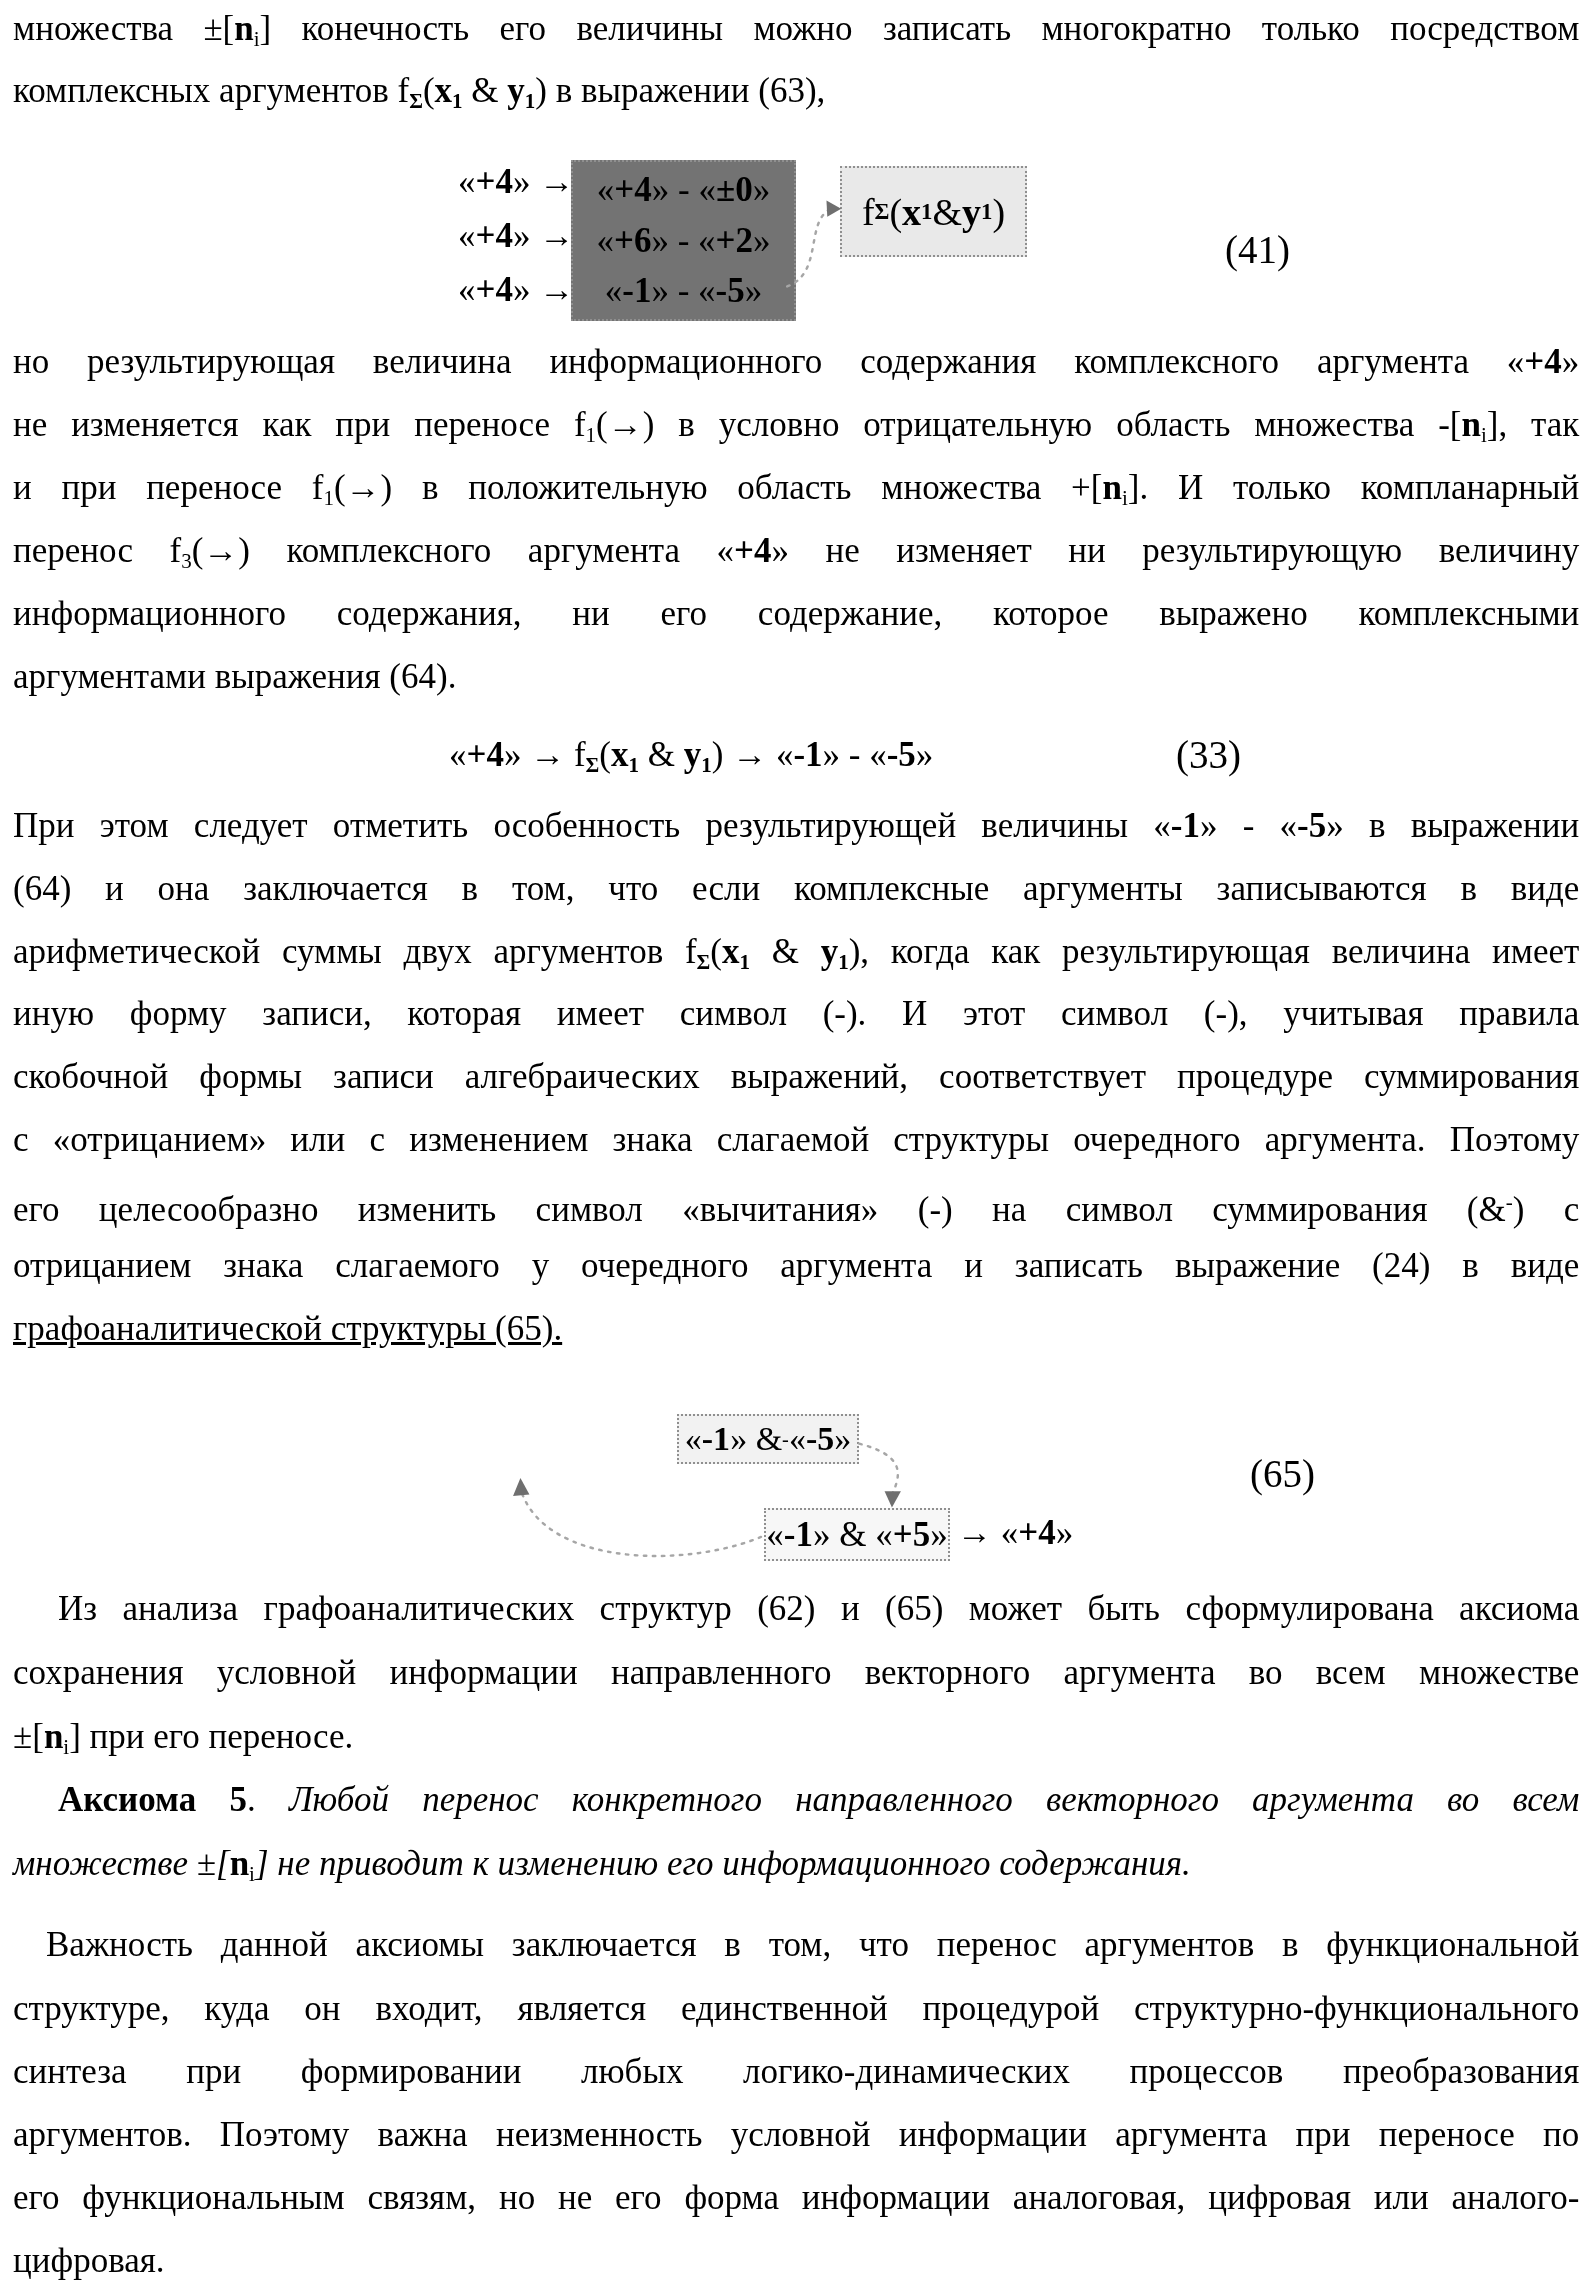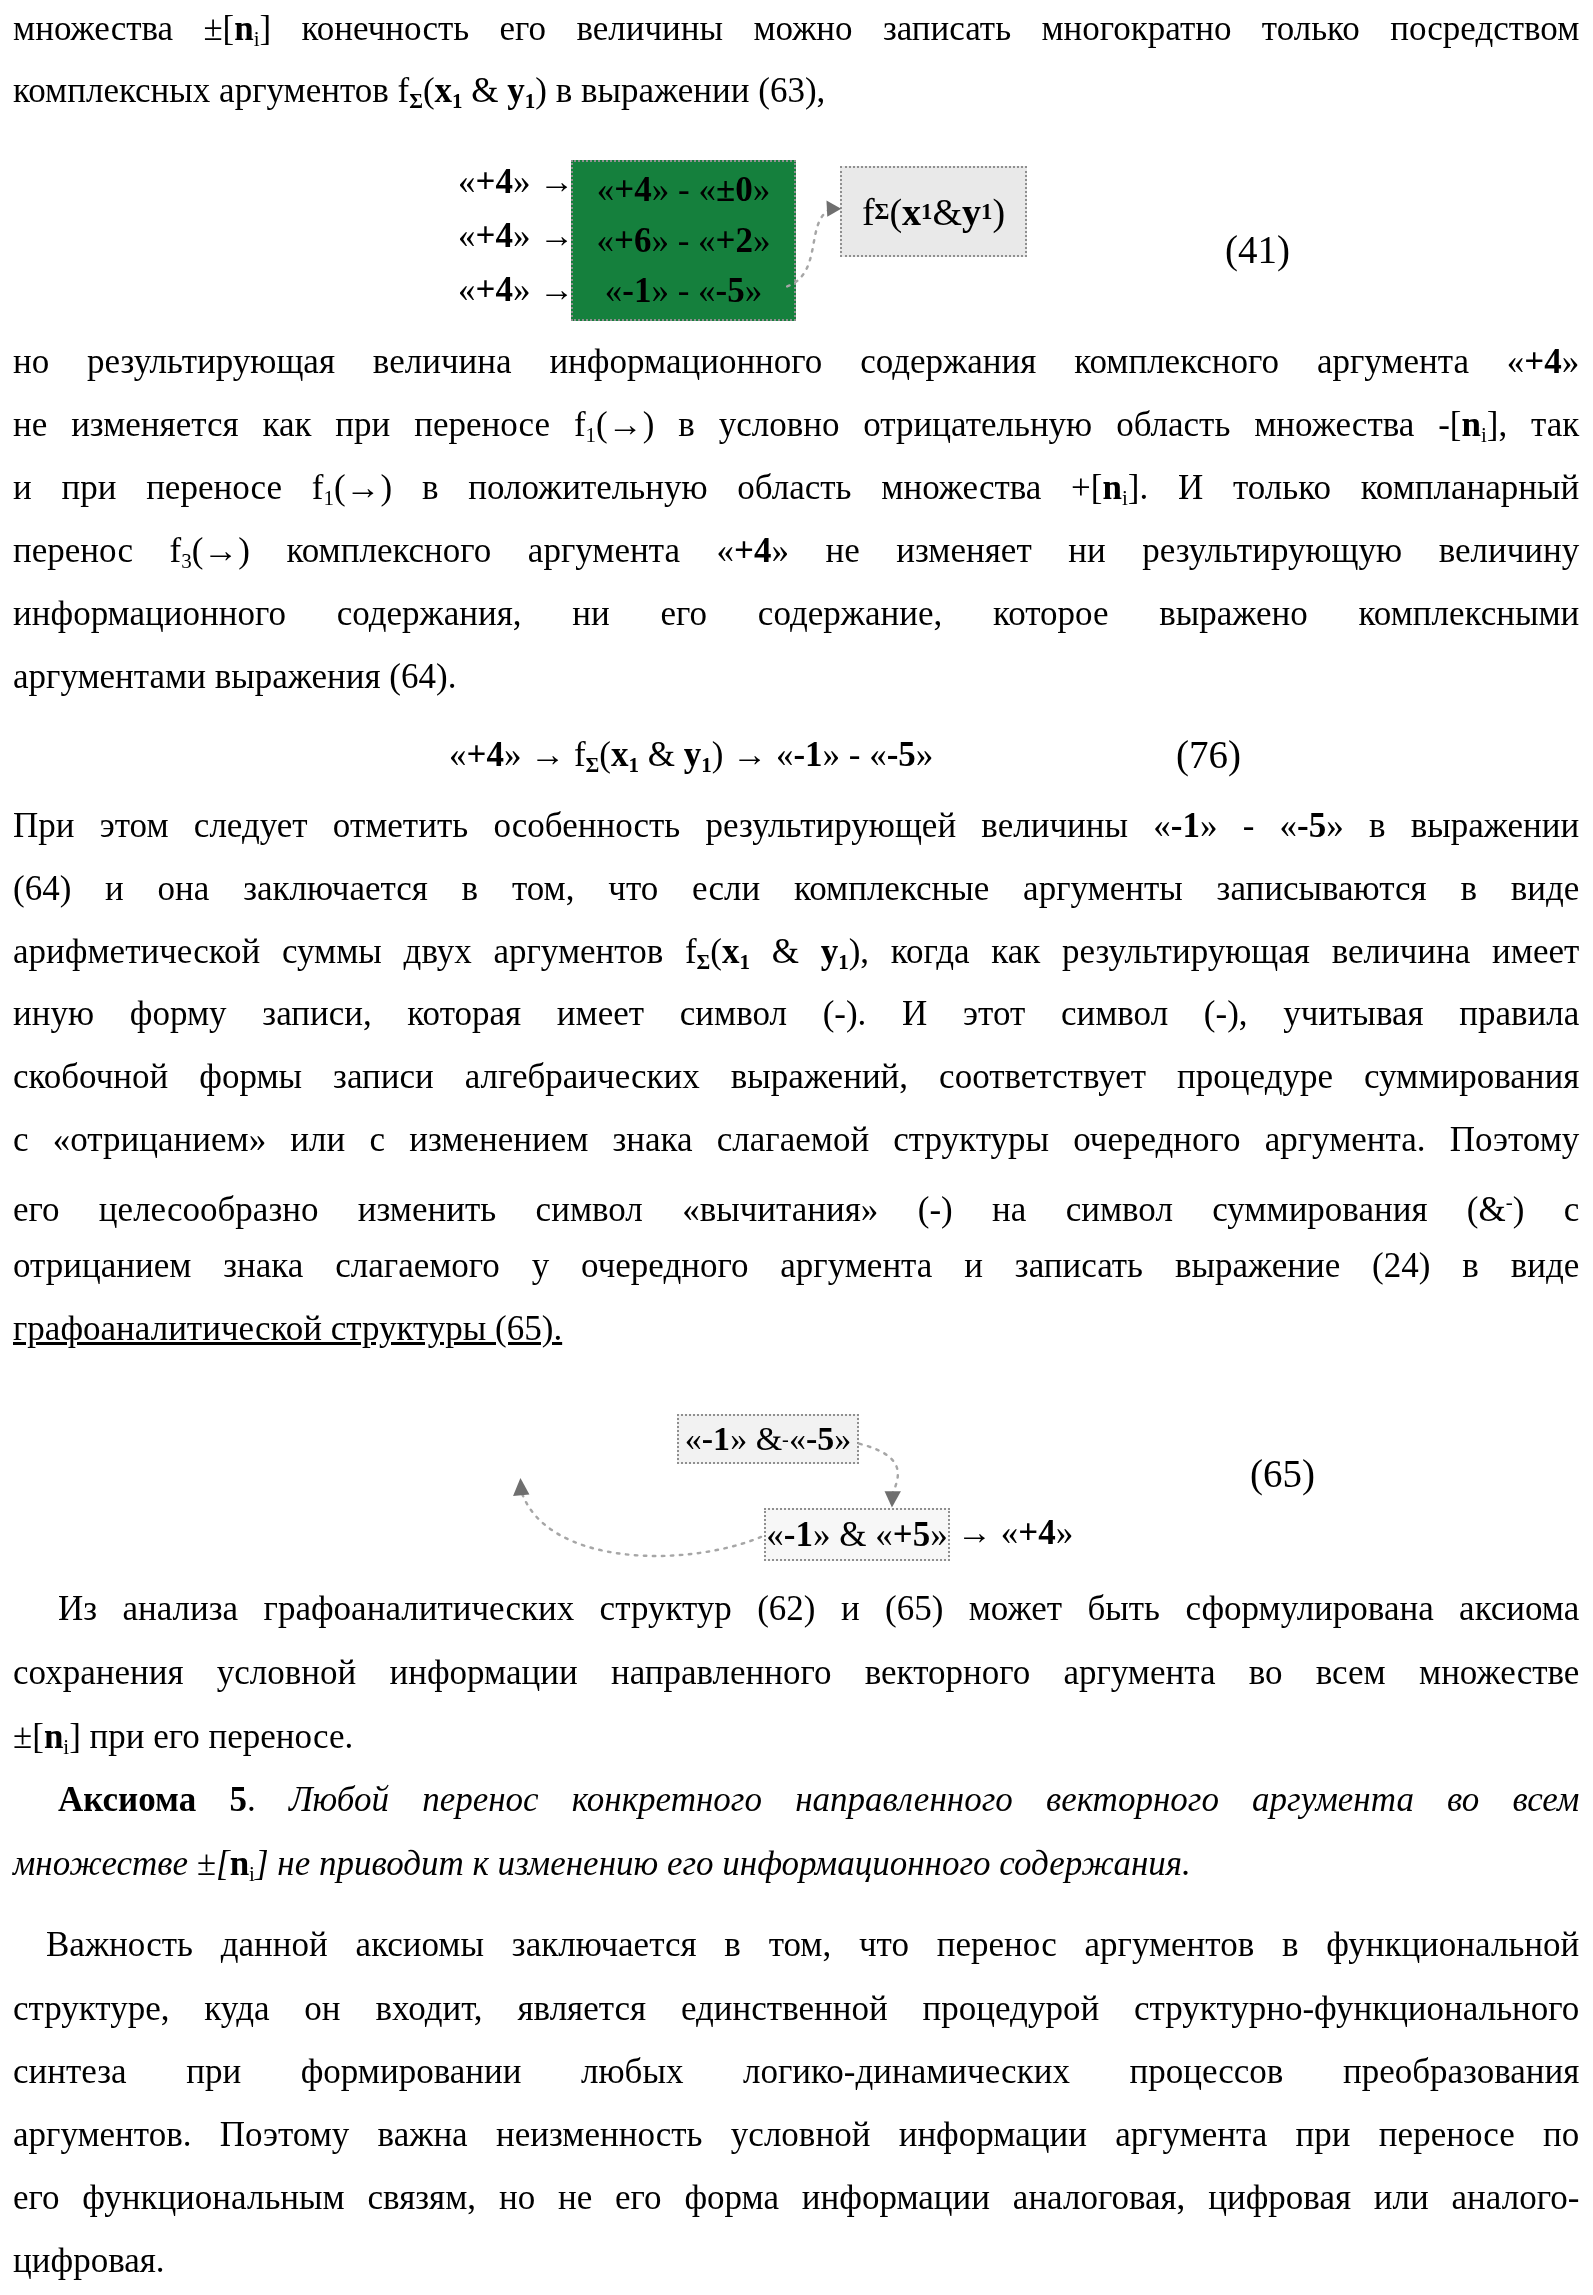--- a/index.html
+++ b/index.html
@@ -14,21 +14,21 @@
   .run-sbb{font-size:0.6em;vertical-align:-0.28em;font-weight:bold;}
   .run-sp{font-size:0.6em;vertical-align:0.55em;}
   
   .formula{position:absolute;left:0;width:1594px;}
   #f63{top:126px;height:221px;}
   #f64{top:722px;height:65px;}
   #f65{top:1360px;height:223px;}
   .fsvg{position:absolute;left:0;top:0;}
   .f63row{position:absolute;left:458px;height:46px;line-height:46px;font-size:35px;}
   .fbox{position:absolute;border:2.5px dotted #8f8f8f;display:flex;align-items:center;justify-content:center;}
-  #f63-box1{left:571px;top:34px;width:221px;height:157px;background:#15803d;
+  #f63-box1{left:571px;top:34px;width:221px;height:157px;background:#737373;
             flex-direction:column;justify-content:space-evenly;font-size:35px;}
   #f63-box1 .boxrow{height:46px;line-height:46px;}
   #f63-fbox{left:840px;top:40px;width:183px;height:87px;background:#e9e9e9;font-size:38px;}
   .flabel{position:absolute;font-size:39px;height:51px;line-height:51px;}
   #f63-label{left:1225px;top:98px;}
   #f64-text{position:absolute;left:449px;top:0;height:65px;line-height:65px;font-size:35px;text-align:right;}
   #f64-label{left:1176px;top:7.4px;}
   #f65-line1{position:absolute;left:350px;top:57px;height:47px;line-height:47px;font-size:35px;}
   #f65-box1{left:677px;top:54px;width:178px;height:46px;background:#f2f2f2;font-size:34px;}
   #f65-label{left:1250px;top:88px;}
@@ -95,21 +95,21 @@
       </div>
     <svg class="fsvg" width="1594" height="221" viewBox="0 0 1948 270">
       <path class="arrowpath" d="M 962 196 C 1006 180, 984 118, 1014 102"></path>
       <polygon class="arrowhead" points="1010,91 1028,101 1011,111"></polygon>
     </svg>
     <div class="flabel" id="f63-label">(41)</div>
   </div>
 
   <div class="formula" id="f64">
     <div id="f64-text"><span class="run-r">«</span><span class="run-b">+4</span><span class="run-r">» → f</span><span class="run-sbb">Σ</span><span class="run-r">(</span><span class="run-b">x</span><span class="run-sbb">1</span><span class="run-r"> &amp; </span><span class="run-b">y</span><span class="run-sbb">1</span><span class="run-r">) → «</span><span class="run-b">-1</span><span class="run-r">» - «</span><span class="run-b">-5</span><span class="run-r">»</span></div>
-    <div class="flabel" id="f64-label">(76)</div>
+    <div class="flabel" id="f64-label">(33)</div>
   </div>
 
   <div class="formula" id="f65">
     <div class="fbox" id="f65-box1">
         <span class="run-r">«</span>
         <span class="run-b">-1</span>
         <span class="run-r">» &amp;</span>
         <span class="run-sp">-</span>
         <span class="run-r"> «</span>
         <span class="run-b">-5</span>

